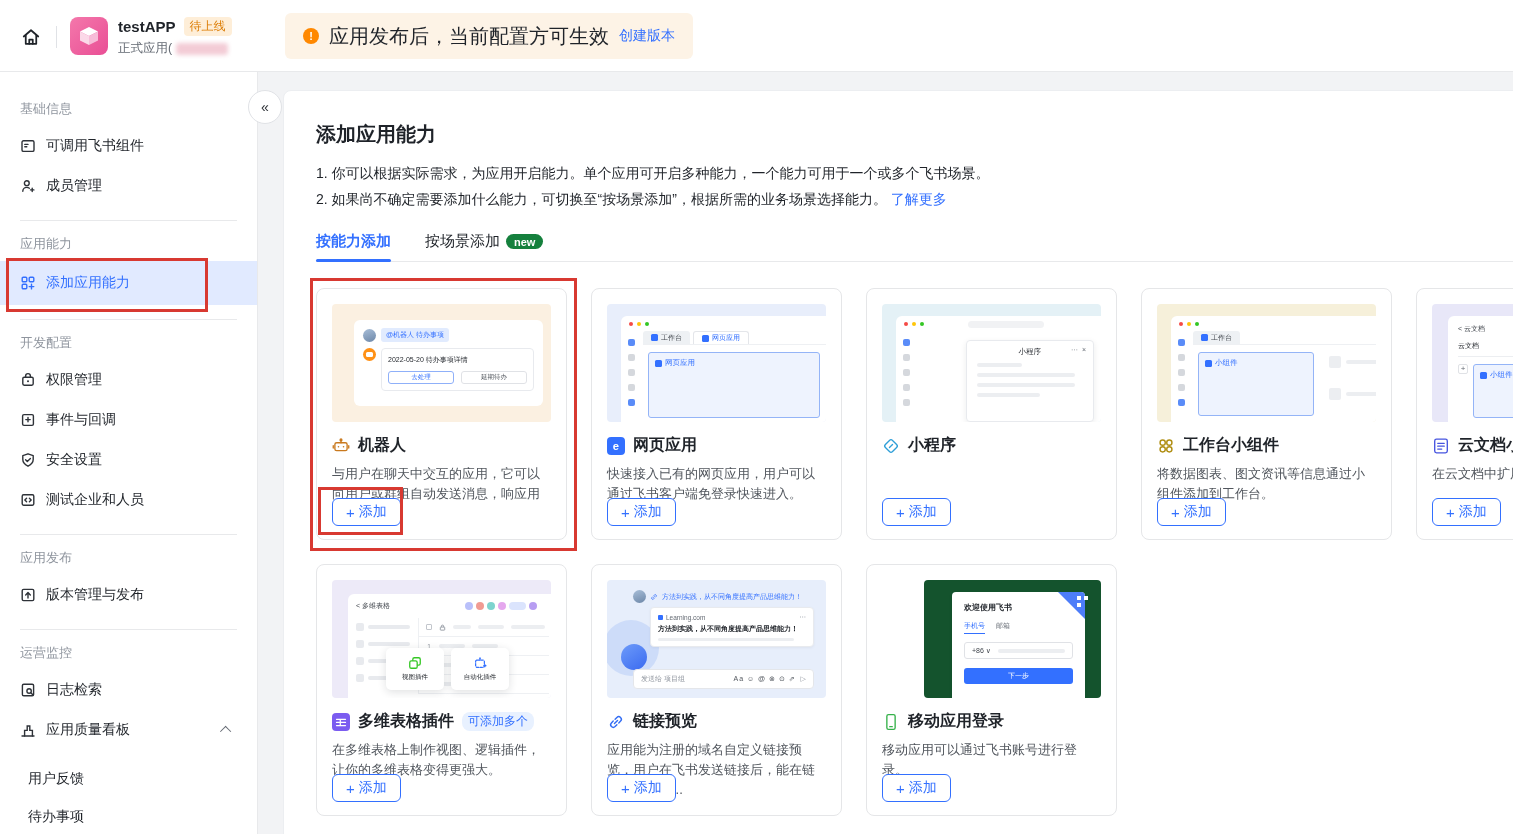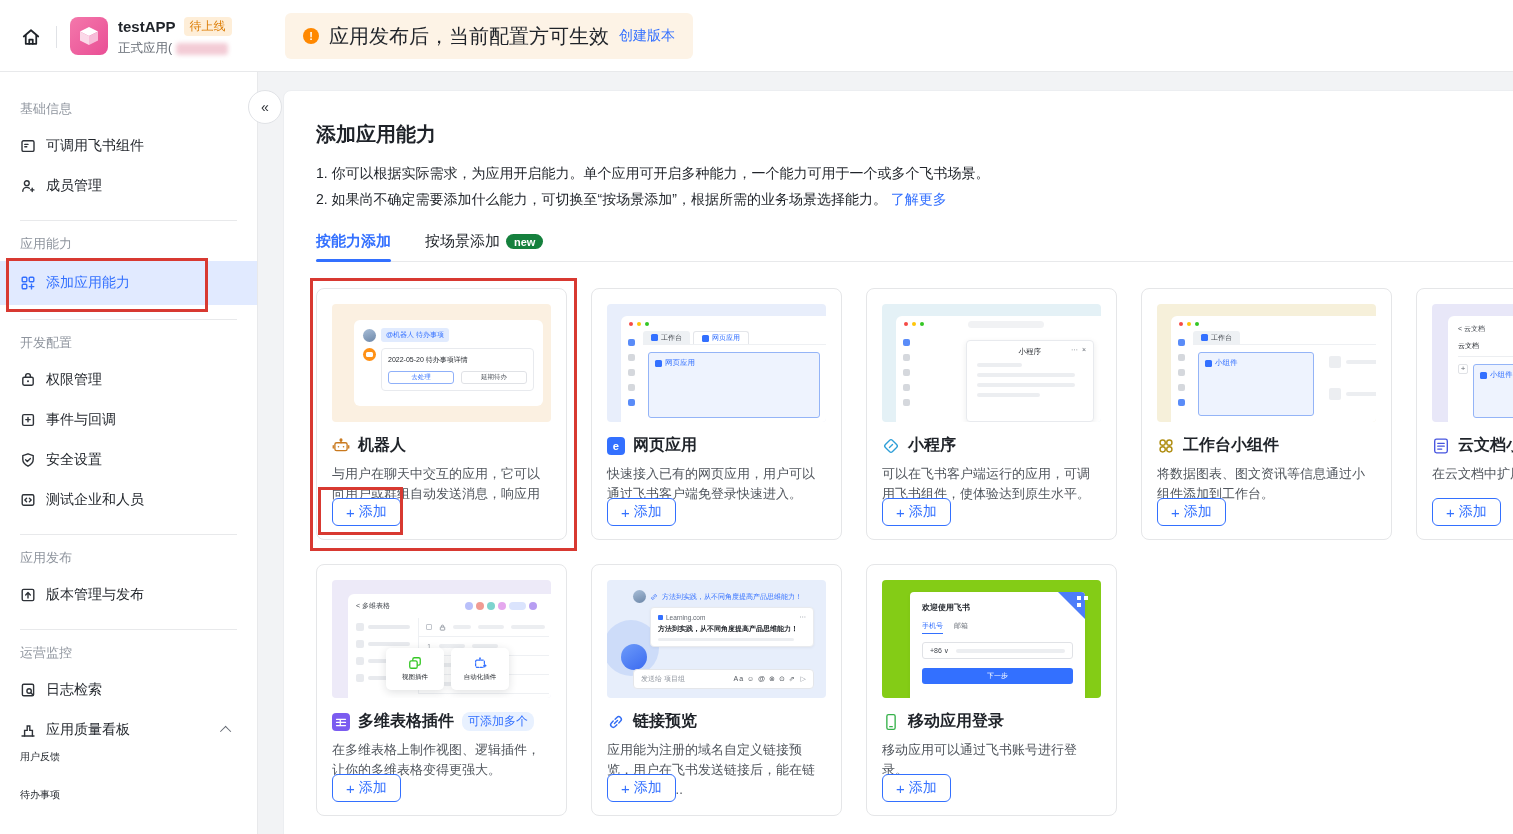--- a/index.html
+++ b/index.html
@@ -36,22 +36,22 @@
   
   .sidebar { position: absolute; left: 0; top: 72px; bottom: 0; width: 258px; background: #fff;
     border-right: 1px solid #e8e9eb; padding-top: 20px; z-index: 10; }
   .sec-title { margin: 14px 0 8px 20px; font-size: 13px; color: #8f959e; }
   .sec-title:first-child { margin-top: 8px; }
   .s-item { height: 40px; display: flex; align-items: center; padding-left: 20px; gap: 10px;
     font-size: 14px; color: #1f2329; cursor: pointer; position: relative; }
   .s-item svg { color: #2e3238; flex: none; }
   .s-item.active { height: 44px; background: #e1eaff; color: #3370ff; }
   .s-item.active svg { color: #3370ff; }
-  .s-sub { height: 38px; display: flex; align-items: flex-start; padding-left: 20px;
-    font-size: 10px; color: #1f2329; cursor: pointer; }
+  .s-sub { height: 38px; display: flex; align-items: flex-end; padding-left: 28px;
+    font-size: 14px; color: #1f2329; cursor: pointer; }
   .sdivider { height: 1px; background: #e8e9eb; margin: 14px 20px 0 20px; }
   .chev-up { margin-left: auto; margin-right: 26px; width: 8px; height: 8px;
     border-left: 1.5px solid #646a73; border-top: 1.5px solid #646a73;
     transform: rotate(45deg) translateY(2px); }
   .collapse-btn { position: absolute; left: 248px; top: 90px; width: 34px; height: 34px;
     background: #fff; border: 1px solid #e0e2e6; border-radius: 50%; z-index: 40;
     display: flex; align-items: center; justify-content: center; font-size: 14px; color: #2e3238; cursor: pointer; }
 
   
   .panel { position: absolute; left: 283px; top: 90px; width: 1400px; height: 900px;
@@ -197,21 +197,21 @@
   .ltxt { font-size: 7px; color: #1f2329; font-weight: 700; margin-top: 3px;
     white-space: nowrap; overflow: hidden; }
   .lbar { margin-top: 4px; height: 3px; background: #eceef1; border-radius: 2px; width: 92%; }
   .inputbar { position: absolute; left: 26px; right: 12px; bottom: 9px; background: #fff;
     border: 1px solid #e4e6ea; border-radius: 4px; height: 20px; display: flex;
     align-items: center; padding: 0 7px; }
   .ph { color: #8f959e; font-size: 7px; white-space: nowrap; }
   .tools { margin-left: auto; color: #51565d; font-size: 7px; letter-spacing: 1px; white-space: nowrap; }
   .send { color: #8f959e; font-size: 7px; margin-left: 5px; }
 
-  .pv-login { background: #84cc16; }
+  .pv-login { background: #14532d; margin-left: 42px; }
   .loginc { position: absolute; left: 28px; right: 16px; top: 12px; bottom: -6px; background: #fff;
     border-radius: 4px; padding: 10px 12px 0; box-shadow: 0 1px 4px rgba(0,0,0,.05); }
   .corner { position: absolute; right: 0; top: 0; width: 0; height: 0;
     border-top: 27px solid #4d7df9; border-left: 27px solid transparent; border-radius: 0 4px 0 0; }
   .qr { position: absolute; right: 4px; top: -23px; width: 4px; height: 4px; background: #fff;
     box-shadow: 7px 0 0 #fff, 0 7px 0 #fff; }
   .lg-t { font-size: 8px; font-weight: 700; color: #1f2329; }
   .lg-tabs { margin-top: 8px; display: flex; gap: 11px; font-size: 7px; color: #646a73; }
   .lg-tabs .on { color: #3370ff; border-bottom: 1.5px solid #3370ff; padding-bottom: 2px; }
   .lg-input { margin-top: 8px; border: 1px solid #e0e2e6; border-radius: 3px; height: 17px;
@@ -494,21 +494,20 @@
             </div>
           </div>
         </div>
         <div class="trow">
           <svg class="cic" width="18" height="18" viewBox="0 0 20 20" fill="none" stroke="#2f9fd8" stroke-width="1.5" stroke-linecap="round" stroke-linejoin="round">
             <rect x="4.4" y="4.4" width="11.2" height="11.2" rx="2.4" transform="rotate(45 10 10)"></rect>
             <path d="M8.3 11.7l3.4-3.4"></path>
           </svg>
           <span class="cname">小程序</span>
         </div>
-        <p class="cdesc">可以在飞书客户端运行的应用，可调用飞书组件，使体验达到原生水平。</p>
         <button class="addb">
           <span class="plus">+</span>
           <span>添加</span>
         </button>
       </div>
 
       <div class="card">
         <div class="pv pv-widget">
           <div class="brw">
             <div class="dots">

